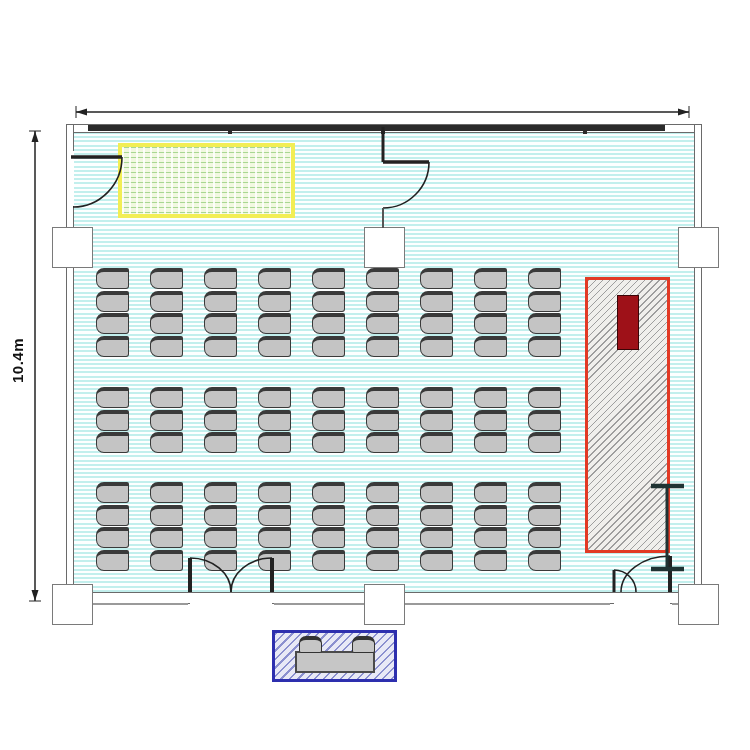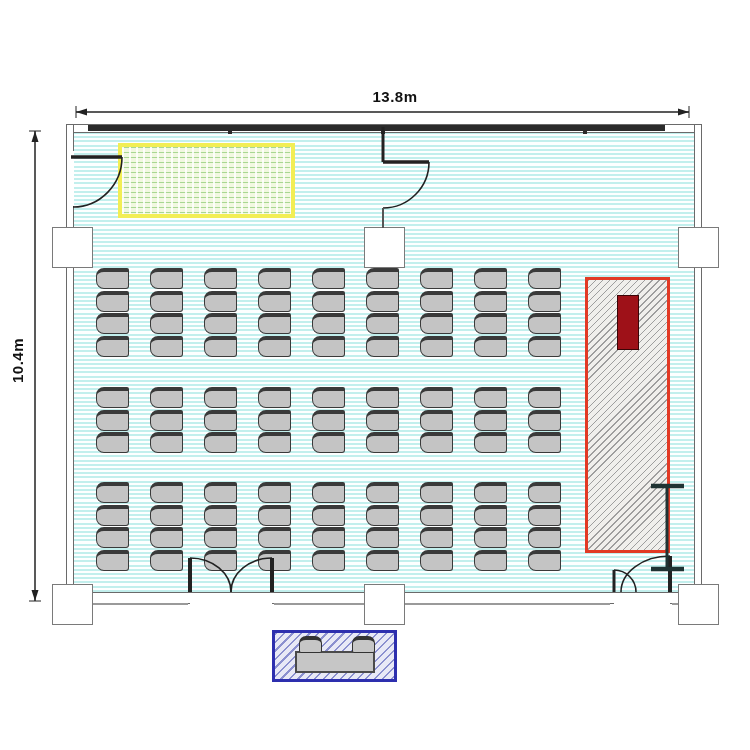--- a/index.html
+++ b/index.html
@@ -272,16 +272,15 @@
       <path d="M 614,570 A 22,22 0 0 1 636,592" stroke-width="1.6"></path>
     </g>
 
     <g stroke="#1f3333" fill="none">
       <line x1="667" y1="486" x2="667" y2="569" stroke-width="3"></line>
       <line x1="651" y1="486" x2="684" y2="486" stroke-width="4.5"></line>
       <line x1="651" y1="569" x2="684" y2="569" stroke-width="4.5"></line>
     </g>
   </svg>
 
-  <div class="abs dim-label dim-top">13.8m</div>
   <div class="abs dim-label dim-left">10.4m</div>
 
 </div>
 
 </body></html>

